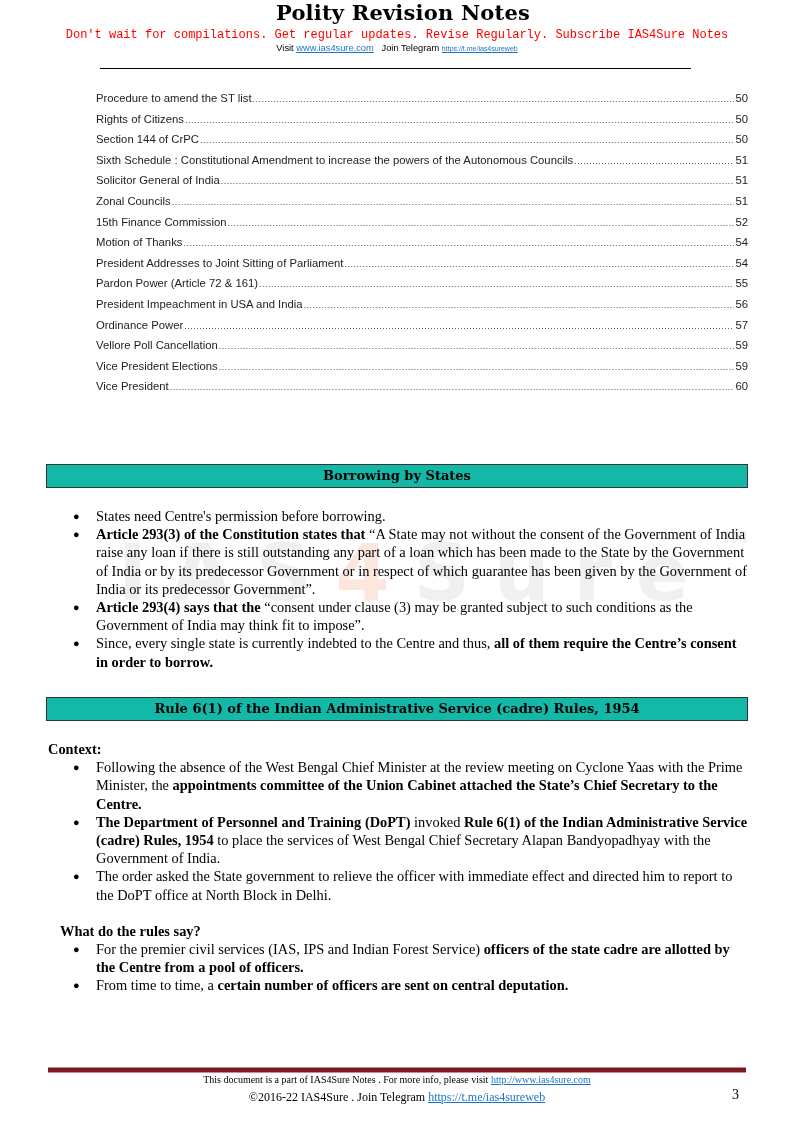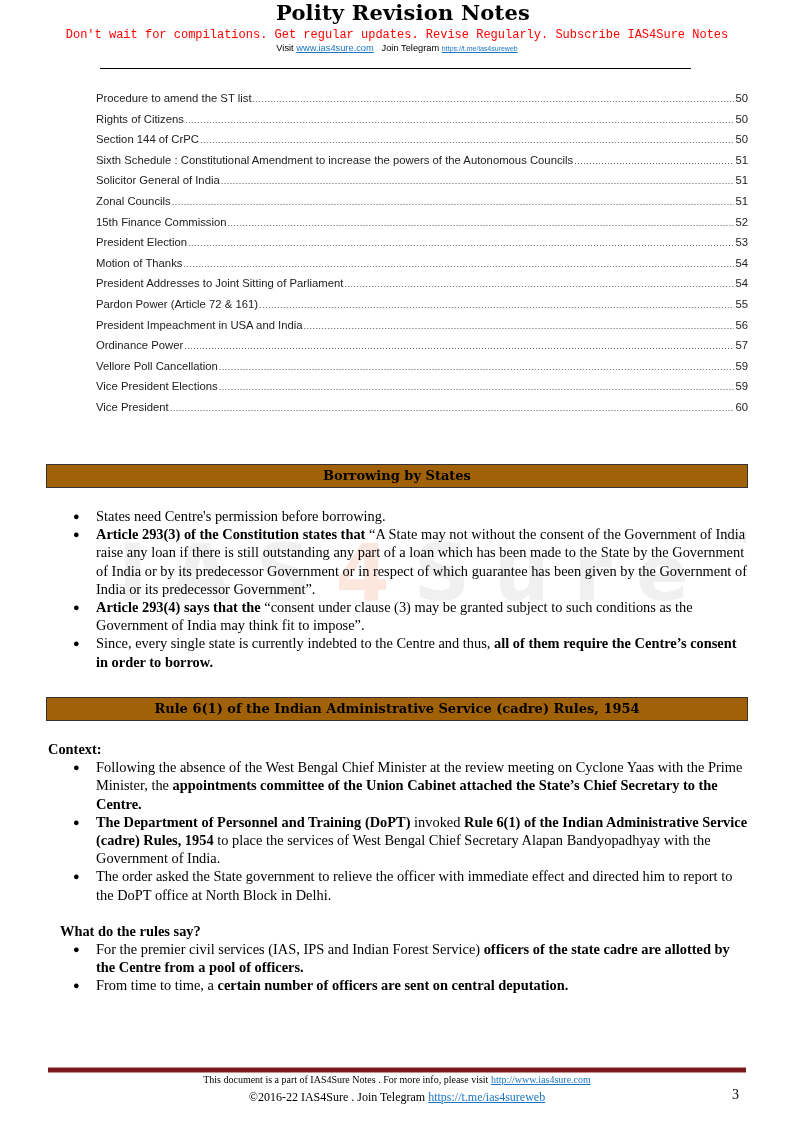--- a/index.html
+++ b/index.html
@@ -12,21 +12,21 @@
   .hdr-visit a.tg { font-size:7px; }
   .hdr-rule { position:absolute; left:100px; width:591px; top:68px; border-top:1px solid #000; }
 
   .toc { position:absolute; left:96px; width:652px; top:88px; font-family:"Liberation Sans", sans-serif; font-size:11.3px; color:#222; }
   .toc-row { display:flex; align-items:baseline; height:20.6px; line-height:20.6px; white-space:nowrap; }
   .toc-label { flex:0 0 auto; }
   .toc-dots { flex:1 1 auto; overflow:hidden; margin:0 1px; color:#444; letter-spacing:0.5px; font-size:9px; }
   .toc-dots::before { content:"......................................................................................................................................................................................................................................................................................................................................................................"; }
   .toc-page { flex:0 0 auto; }
 
-  .sec-box { position:absolute; left:46px; width:700px; height:22px; background:#a16207; border:1.5px solid #333; text-align:center; font-family:"DejaVu Serif", serif; font-weight:bold; font-size:13px; line-height:22px; }
+  .sec-box { position:absolute; left:46px; width:700px; height:22px; background:#14b8a6; border:1.5px solid #333; text-align:center; font-family:"DejaVu Serif", serif; font-weight:bold; font-size:13px; line-height:22px; }
 
   .body-text { position:absolute; left:48px; width:700px; font-family:"Liberation Serif", serif; font-size:14.4px; line-height:18.2px; }
   .body-text ul { list-style:none; margin:0; padding:0; }
   .body-text li { position:relative; padding-left:48px; }
   .body-text li .bul { position:absolute; left:25px; top:0; font-size:11px; }
   .body-text b { font-weight:bold; }
   .sub-head { font-weight:bold; }
 
   .watermark { position:absolute; left:118px; top:528px; font-family:"DejaVu Sans", sans-serif; font-weight:bold; font-size:78px; color:rgba(160,160,160,0.16); letter-spacing:24px; pointer-events:none; }
   .watermark .four { color:rgba(240,120,70,0.18); }
@@ -81,25 +81,20 @@
     </div>
     <div class="toc-row">
       <span class="toc-label">Zonal Councils</span>
       <span class="toc-dots"></span>
       <span class="toc-page">51</span>
     </div>
     <div class="toc-row">
       <span class="toc-label">15th Finance Commission</span>
       <span class="toc-dots"></span>
       <span class="toc-page">52</span>
-    </div>
-    <div class="toc-row">
-      <span class="toc-label">President Election</span>
-      <span class="toc-dots"></span>
-      <span class="toc-page">53</span>
     </div>
     <div class="toc-row">
       <span class="toc-label">Motion of Thanks</span>
       <span class="toc-dots"></span>
       <span class="toc-page">54</span>
     </div>
     <div class="toc-row">
       <span class="toc-label">President Addresses to Joint Sitting of Parliament</span>
       <span class="toc-dots"></span>
       <span class="toc-page">54</span>

